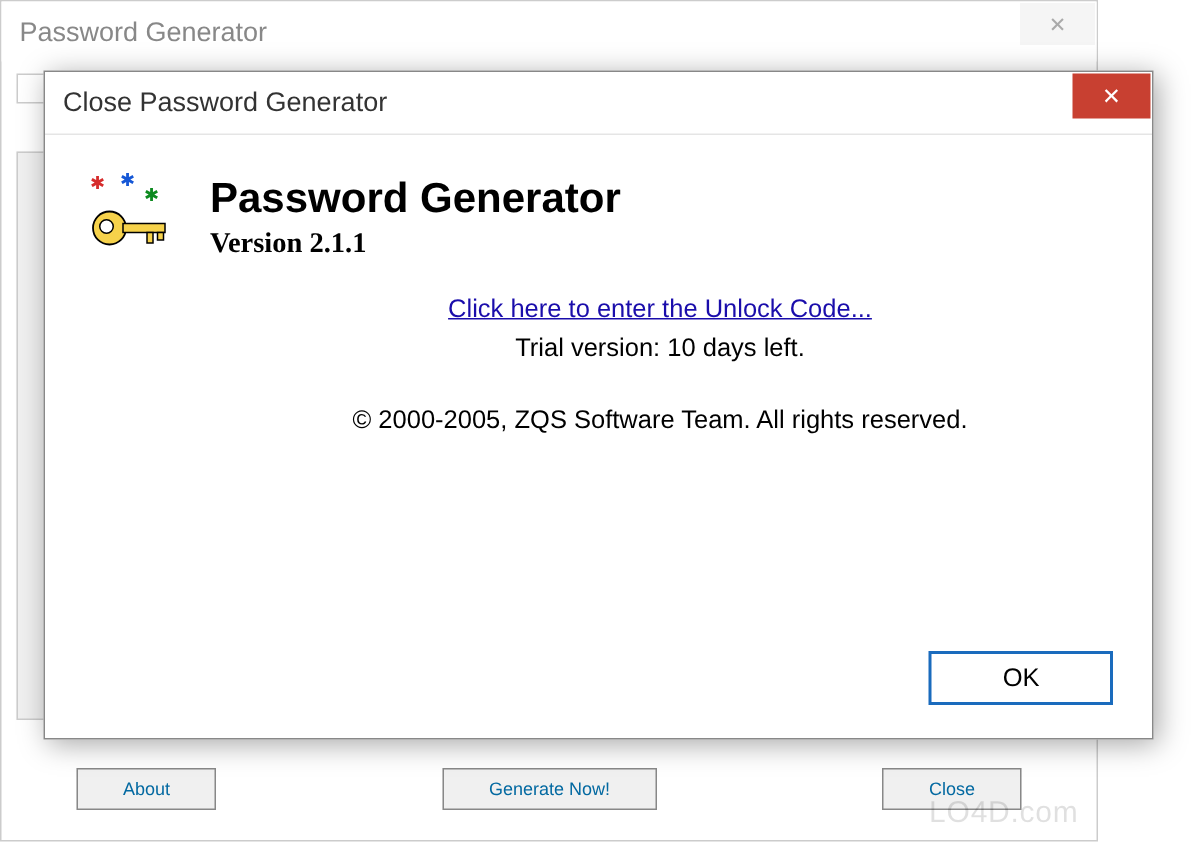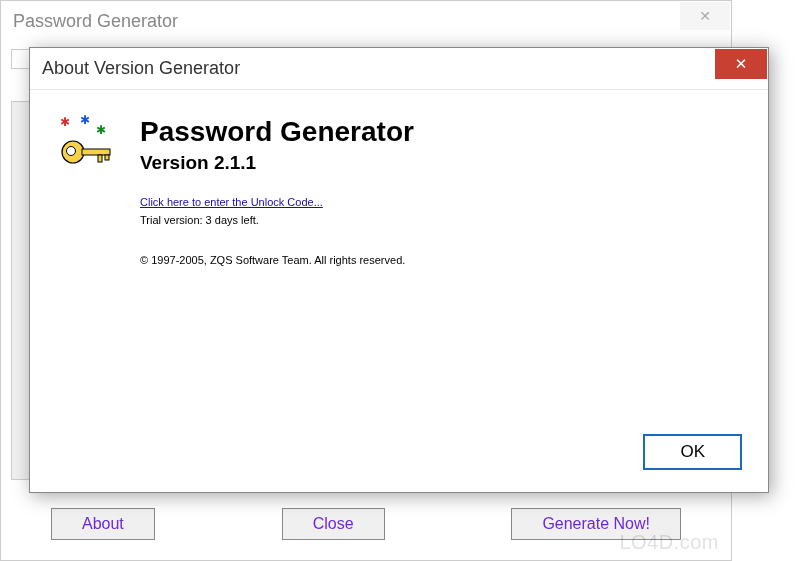--- a/index.html
+++ b/index.html
@@ -62,23 +62,23 @@
       position: absolute;
       bottom: 20px;
       left: 50px; right: 50px;
       display: flex;
       justify-content: space-between;
     }
     .main-buttons button {
       background: #f0f0f0;
       border: 1px solid #888;
       padding: 6px 30px;
-      font-size: 16px;
+      font-size: 12px;
       font-family: inherit;
-      color: #6d28d9;
+      color: #0369a1;
     }
     
     .about-dialog {
       position: absolute;
       left: 28px;
       top: 46px;
       width: 740px;
       height: 446px;
       background: #fff;
       border: 1px solid #888;
@@ -121,31 +121,32 @@
     .about-title {
       margin-left: 6px;
     }
     .about-title h1 {
       font-family: Arial, sans-serif;
       font-size: 28px;
       font-weight: bold;
       color: #000;
     }
     .about-title .version {
-      font-family: Liberation Sans, sans-serif;
+      font-family: Liberation Serif, serif;
       font-size: 19px;
       font-weight: bold;
       margin-top: 4px;
     }
     .about-info {
       margin-left: 82px;
       margin-top: 22px;
       font-family: Arial, sans-serif;
-      font-size: 11px;
-      color: #000;
+      font-size: 17px;
+      color: #000;
+      text-align: center;
     }
     .link {
       color: #1a0dab;
       text-decoration: underline;
       cursor: pointer;
     }
     .trial {
       margin-top: 6px;
     }
     .rows {
@@ -159,21 +160,21 @@
     .copyright {
       margin-top: 28px;
     }
     .ok-row {
       position: absolute;
       right: 26px; bottom: 22px;
     }
     .ok-button {
       background: #fff;
       border: 2px solid #1a6bbd;
-      padding: 6px 35px;
+      padding: 6px 47px;
       font-size: 17px;
       font-family: Arial, sans-serif;
       color: #000;
       cursor: pointer;
     }
     .watermark {
       position: absolute;
       right: 12px;
       bottom: 6px;
       font-size: 20px;
@@ -191,27 +192,27 @@
   <div class="main-titlebar">
     <span>Password Generator</span>
   </div>
   <div class="main-close">
     <span>✕</span>
   </div>
   <div class="separator"></div>
   <div class="content-panel"></div>
   <div class="main-buttons">
     <button>About</button>
+    <button>Generate Now!</button>
     <button>Close</button>
-    <button>Generate Now!</button>
   </div>
 
   <div class="about-dialog">
     <div class="about-titlebar">
-      <span>About Version Generator</span>
+      <span>Close Password Generator</span>
     </div>
     <div class="about-close">
       <span>✕</span>
     </div>
 
     <div class="about-body">
       <div class="about-header">
         <div class="about-icon">
           <div style="position:relative; width:56px; height:56px;">
             <span class="sparkle" style="left:2px; top:0; color:#d62c2c;">✱</span>
@@ -229,24 +230,24 @@
         <div class="about-title">
           <h1>Password Generator</h1>
           <div class="version">Version 2.1.1</div>
         </div>
       </div>
 
       <div class="about-info">
         <div>
           <span class="link">Click here to enter the Unlock Code...</span>
         </div>
-        <div class="trial">Trial version: 3 days left.</div>
-
-
-        <div class="copyright">© 1997-2005, ZQS Software Team. All rights reserved.</div>
+        <div class="trial">Trial version: 10 days left.</div>
+
+
+        <div class="copyright">© 2000-2005, ZQS Software Team. All rights reserved.</div>
       </div>
     </div>
 
     <div class="ok-row">
       <button class="ok-button">OK</button>
     </div>
   </div>
 
   <div class="watermark">LO4D.com</div>
 </div>

